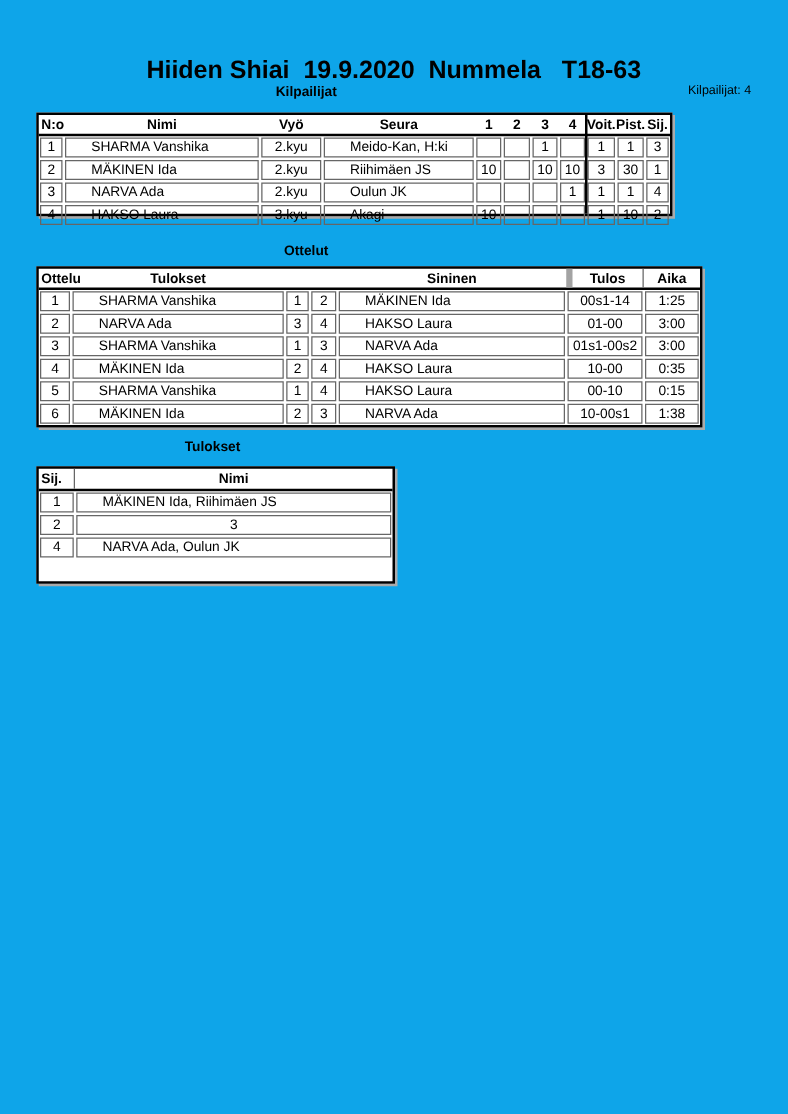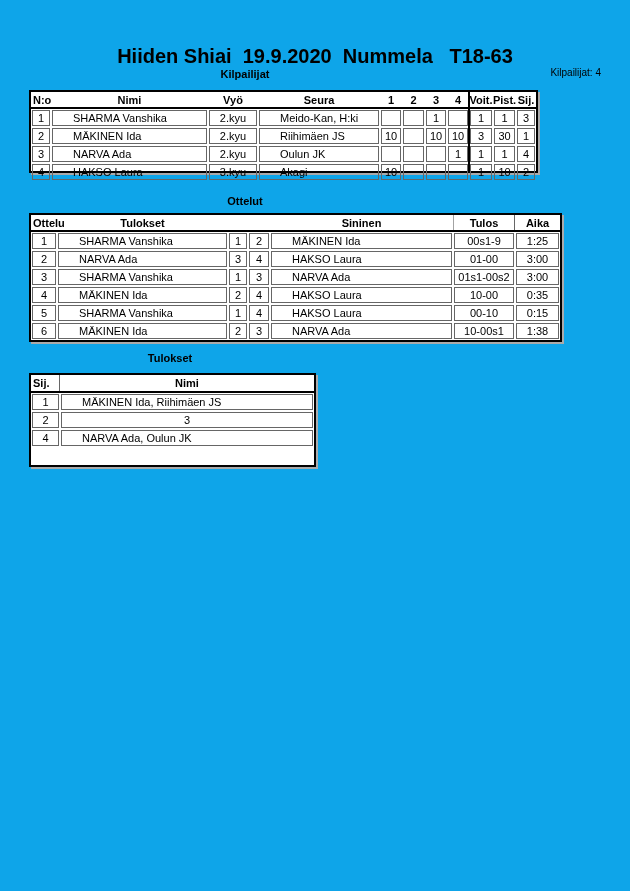--- a/index.html
+++ b/index.html
@@ -12,21 +12,21 @@
   .tbl{position:absolute;box-sizing:border-box;border:2px solid #000;background:#fff;
        box-shadow:2px 2px 0 #aaa;}
   .thead{display:grid;height:15px;border-bottom:2px solid #000;}
   .tbody{display:grid;grid-auto-rows:18px;}
   .hc{display:flex;align-items:center;justify-content:center;font-size:11px;font-weight:bold;
       white-space:nowrap;overflow:visible;}
   .dc{margin:1px;border:1px solid #666;display:flex;align-items:center;justify-content:center;
       font-size:11px;white-space:nowrap;overflow:hidden;}
   .tl{justify-content:flex-start;padding-left:20px;}
   .hc.tl{padding-left:2px;}
-  .hb-lr{border-left:1px solid #a3a3a3;border-right:1px solid #666;}
+  .hb-lr{border-left:5px solid #a3a3a3;border-right:1px solid #666;}
   .hb-r{border-right:1px solid #666;}
   .vsep{position:absolute;top:0;bottom:0;width:2px;background:#000;}
 </style>
 </head>
 <body>
 
 <div id="page">
 
   <div class="doc-title">Hiiden Shiai  19.9.2020  Nummela   T18-63</div>
 
@@ -110,21 +110,21 @@
       <div class="hc">Sininen</div>
       <div class="hc hb-lr">Tulos</div>
       <div class="hc">Aika</div>
     </div>
     <div class="tbody" style="grid-template-columns:26px 171px 20px 22px 183px 62px 45px">
       <div class="dc">1</div>
       <div class="dc tl">SHARMA Vanshika</div>
       <div class="dc">1</div>
       <div class="dc">2</div>
       <div class="dc tl">MÄKINEN Ida</div>
-      <div class="dc">00s1-9</div>
+      <div class="dc">00s1-14</div>
       <div class="dc">1:25</div>
 
       <div class="dc">2</div>
       <div class="dc tl">NARVA Ada</div>
       <div class="dc">3</div>
       <div class="dc">4</div>
       <div class="dc tl">HAKSO Laura</div>
       <div class="dc">01-00</div>
       <div class="dc">3:00</div>
 

